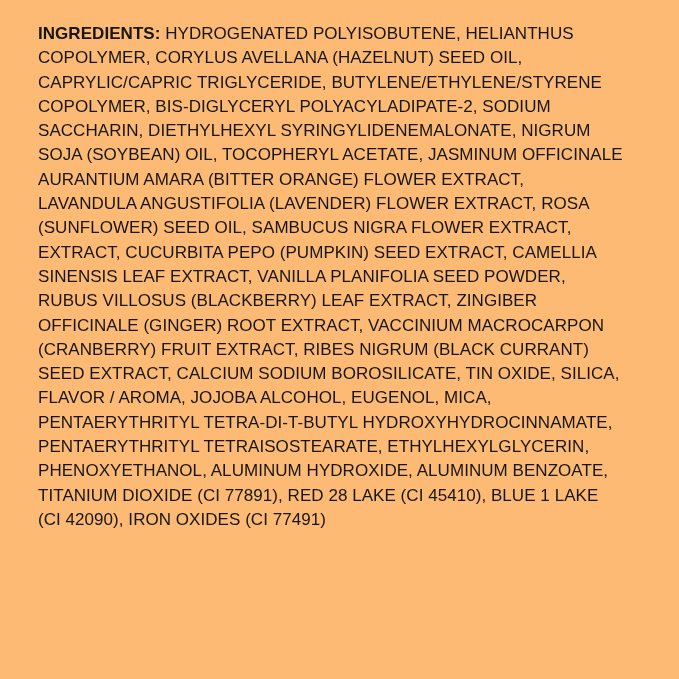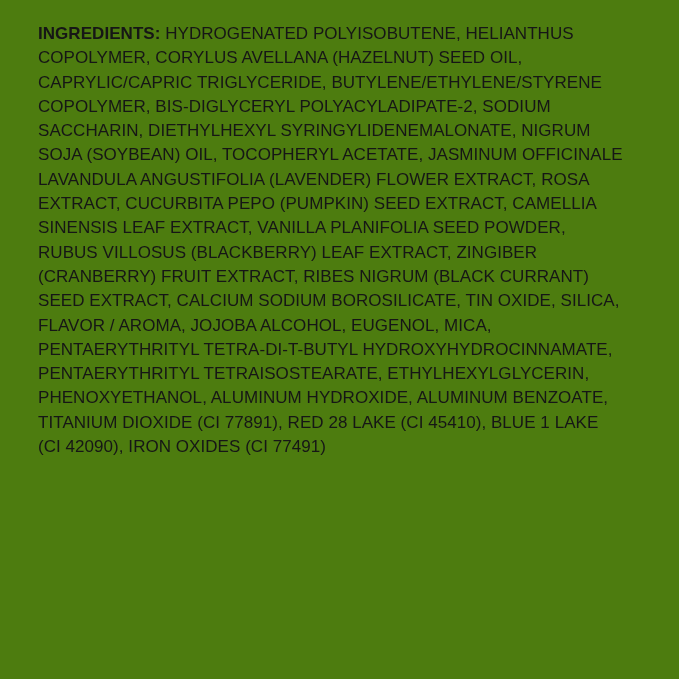--- a/index.html
+++ b/index.html
@@ -4,21 +4,21 @@
 <style>
   html, body {
     margin: 0;
     padding: 0;
     background: #ffffff;
   }
   .canvas {
     position: relative;
     width: 679px;
     height: 679px;
-    background: #4d7c0f;
+    background: #fdba74;
     overflow: hidden;
   }
   .panel {
     box-sizing: border-box;
     width: 679px;
     height: 679px;
     padding: 22px 20px 0 38px;
     font-family: "Liberation Sans", sans-serif;
     font-size: 17px;
     line-height: 24.3px;
@@ -37,24 +37,27 @@
 
 <div class="canvas">
   <div class="panel">
     <div id="ingredients-text">
         <div class="line"><span class="label">INGREDIENTS:</span> HYDROGENATED POLYISOBUTENE, HELIANTHUS</div>
         <div class="line">COPOLYMER, CORYLUS AVELLANA (HAZELNUT) SEED OIL,</div>
         <div class="line">CAPRYLIC/CAPRIC TRIGLYCERIDE, BUTYLENE/ETHYLENE/STYRENE</div>
         <div class="line">COPOLYMER, BIS-DIGLYCERYL POLYACYLADIPATE-2, SODIUM</div>
         <div class="line">SACCHARIN, DIETHYLHEXYL SYRINGYLIDENEMALONATE, NIGRUM</div>
         <div class="line">SOJA (SOYBEAN) OIL, TOCOPHERYL ACETATE, JASMINUM OFFICINALE</div>
+        <div class="line">AURANTIUM AMARA (BITTER ORANGE) FLOWER EXTRACT,</div>
         <div class="line">LAVANDULA ANGUSTIFOLIA (LAVENDER) FLOWER EXTRACT, ROSA</div>
+        <div class="line">(SUNFLOWER) SEED OIL, SAMBUCUS NIGRA FLOWER EXTRACT,</div>
         <div class="line">EXTRACT, CUCURBITA PEPO (PUMPKIN) SEED EXTRACT, CAMELLIA</div>
         <div class="line">SINENSIS LEAF EXTRACT, VANILLA PLANIFOLIA SEED POWDER,</div>
         <div class="line">RUBUS VILLOSUS (BLACKBERRY) LEAF EXTRACT, ZINGIBER</div>
+        <div class="line">OFFICINALE (GINGER) ROOT EXTRACT, VACCINIUM MACROCARPON</div>
         <div class="line">(CRANBERRY) FRUIT EXTRACT, RIBES NIGRUM (BLACK CURRANT)</div>
         <div class="line">SEED EXTRACT, CALCIUM SODIUM BOROSILICATE, TIN OXIDE, SILICA,</div>
         <div class="line">FLAVOR / AROMA, JOJOBA ALCOHOL, EUGENOL, MICA,</div>
         <div class="line">PENTAERYTHRITYL TETRA-DI-T-BUTYL HYDROXYHYDROCINNAMATE,</div>
         <div class="line">PENTAERYTHRITYL TETRAISOSTEARATE, ETHYLHEXYLGLYCERIN,</div>
         <div class="line">PHENOXYETHANOL, ALUMINUM HYDROXIDE, ALUMINUM BENZOATE,</div>
         <div class="line">TITANIUM DIOXIDE (CI 77891), RED 28 LAKE (CI 45410), BLUE 1 LAKE</div>
         <div class="line">(CI 42090), IRON OXIDES (CI 77491)</div>
       </div>
   </div>

